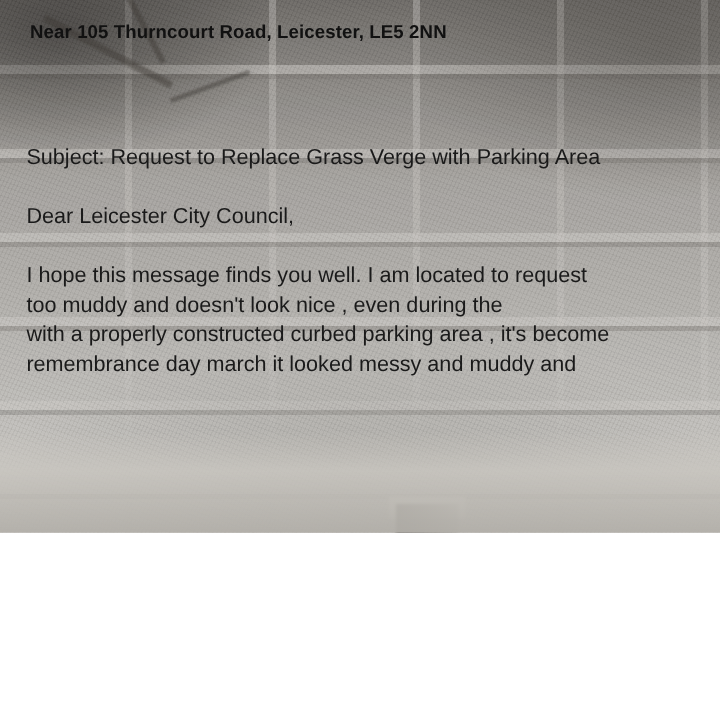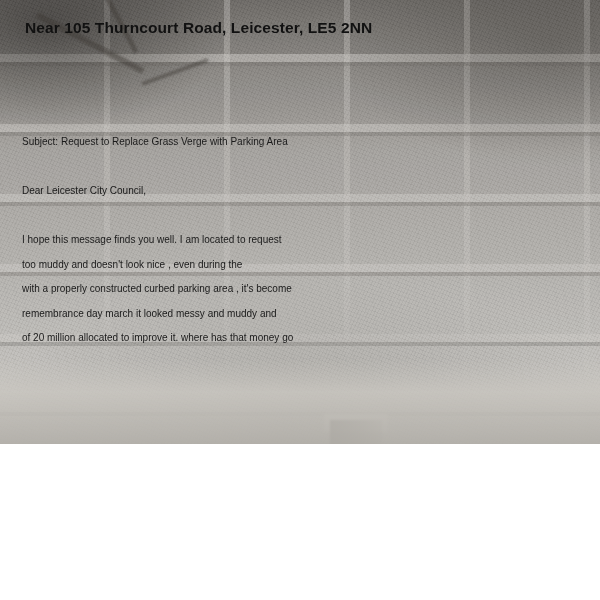--- a/index.html
+++ b/index.html
@@ -114,24 +114,24 @@
     right: 20px;
     font-size: 15.5px;
     font-weight: bold;
     color: #111111;
     line-height: 20px;
     letter-spacing: 0.1px;
   }
   .body-block {
     position: absolute;
     left: 22px;
-    top: 130px;
+    top: 119px;
     width: 556px;
     color: #1a1a1a;
-    font-size: 10px;
+    font-size: 18px;
     line-height: 24.5px;
   }
   .body-line {
     white-space: nowrap;
   }
   .body-gap {
     height: 24.5px;
   }
 </style>
 </head>
@@ -154,17 +154,16 @@
 
     <div class="body-block">
       <div class="body-line">Subject: Request to Replace Grass Verge with Parking Area</div>
       <div class="body-gap"></div>
       <div class="body-line">Dear Leicester City Council,</div>
       <div class="body-gap"></div>
       <div class="body-line">I hope this message finds you well. I am located to request</div>
       <div class="body-line">too muddy and doesn't look nice , even during the</div>
       <div class="body-line">with a properly constructed curbed parking area , it's become</div>
       <div class="body-line">remembrance day march it looked messy and muddy and</div>
-      <div class="body-line">of 20 million allocated to improve it. where has that money go</div>
     </div>
 
   </div>
 </div>
 
 </body></html>

